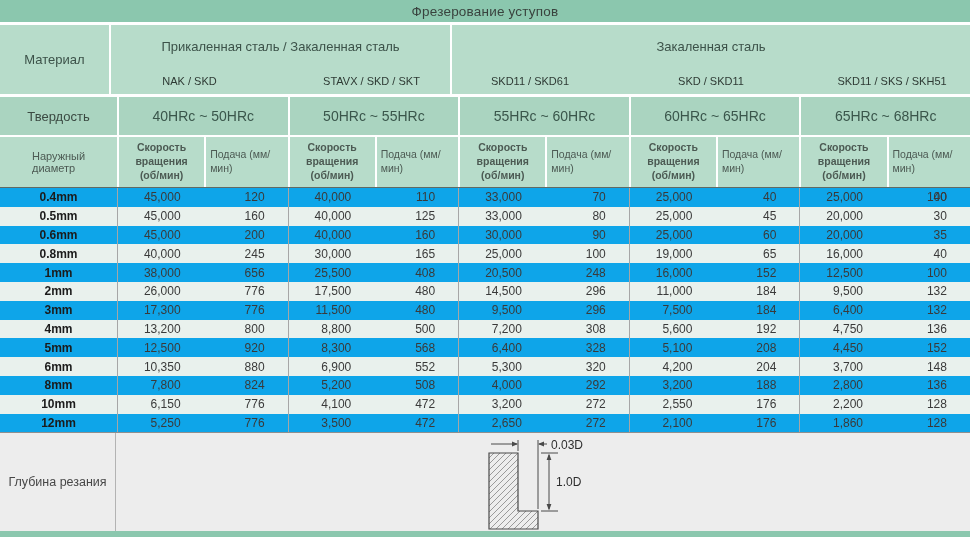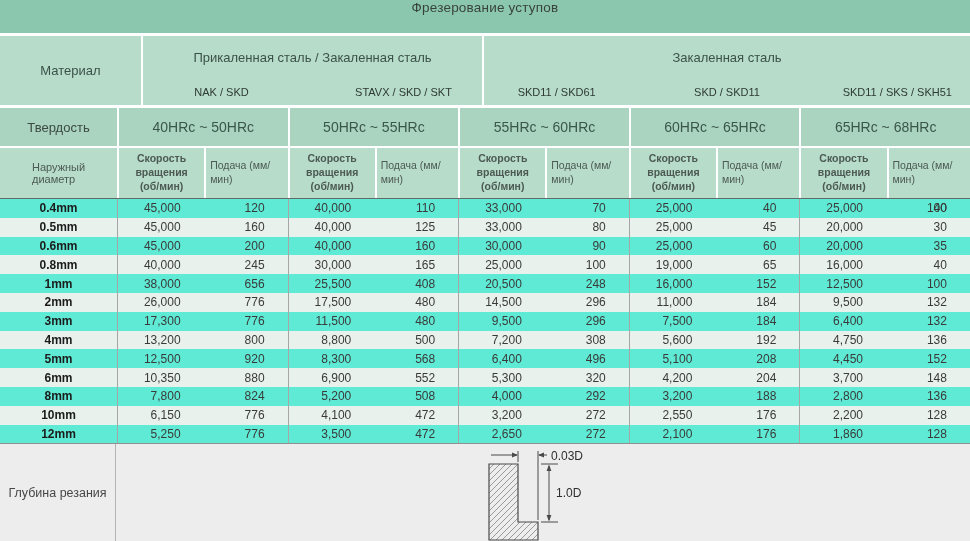--- a/index.html
+++ b/index.html
@@ -5,28 +5,28 @@
   :root{
     --band:#8bc7ae; --header:#b7dcca; --hardness:#aad4c0;
     --stripe:#e9f1ed; --footer_bg:#ededed; --text_dark:#3a3a3a; --text_header:#3c5249;
   }
   *{box-sizing:border-box; margin:0; padding:0;}
   html,body{width:970px; height:541px; overflow:hidden;}
   body{font-family:"Liberation Sans", sans-serif; background:#fff;}
   .sheet{width:970px; height:541px; position:relative; background:#fff;}
 
   
-  .title-band{height:33px; background:var(--band); display:flex; align-items:flex-start; justify-content:center;
+  .title-band{height:22px; background:var(--band); display:flex; align-items:center; justify-content:center;
     font-size:13.5px; color:#39433e; letter-spacing:.2px;}
   .gap3{height:3px; background:#fff;}
   .gap2{height:2px; background:#fff;}
 
   
   .material-band{height:69px; display:flex; background:#fff;}
-  .m-label{width:141px; background:var(--header); display:flex; align-items:center; justify-content:center;
+  .m-label{width:109px; background:var(--header); display:flex; align-items:center; justify-content:center;
     font-size:13px; color:var(--text_header);}
   .m-group{background:var(--header); margin-left:2px; display:flex; flex-direction:column;}
   .m-group.g12{width:339px;}
   .m-group.g345{flex:1;}
   .m-title{height:42px; display:flex; align-items:center; justify-content:center;
     font-size:13px; color:var(--text_header);}
   .m-subs{height:27px; display:flex; align-items:center;gap:25px;}
   .m-sub{flex:1; text-align:center; font-size:11px; color:#2e3a34;}
 
   
@@ -41,21 +41,21 @@
   .c-label{width:117px; background:var(--header); display:flex; align-items:center; justify-content:center;
     font-size:11px; color:#4c5a53;padding-left:32px;}
   .c-group{flex:1; display:flex; border-left:2px solid #fff;}
   .c-speed{width:50.5%; background:var(--header); display:flex; align-items:center; justify-content:center;
     text-align:center; font-size:10.5px; line-height:1.32; color:#4c5a53; padding:0 6px;font-weight:bold;}
   .c-feed{width:49.5%; background:var(--header); border-left:2px solid #fff; display:flex; align-items:center;
     justify-content:center; font-size:10.5px; line-height:1.32; color:#4c5a53; padding:0 4px;}
 
   
   .data-area{border-top:1px solid #606b65; border-bottom:1px solid #8f8f8f; background:#fff;}
-  .trow{display:flex; height:18.8px; background:#5eead4;}
+  .trow{display:flex; height:18.8px; background:#0ea5e9;}
   .trow.alt{background:var(--stripe);}
   .d-label{width:117px; display:flex; align-items:center; justify-content:center;
     font-size:12px; font-weight:bold; color:#1b1b1b;}
   .d-group{flex:1; display:flex; align-items:center; border-left:1px solid #a6a6a6; height:100%;}
   .d-speed{width:50.5%; text-align:right; padding-right:23px; font-size:12px; color:var(--text_dark);}
   .d-feed{width:49.5%; text-align:right; padding-right:23px; font-size:12px; color:var(--text_dark); position:relative;}
   .ghost{position:absolute; right:23px; top:0; font-size:12px; color:var(--text_dark);}
 
   
   .footer{height:98px; background:var(--footer_bg); display:flex;}
@@ -323,21 +323,21 @@
         <div class="d-group">
           <div class="d-speed">12,500</div>
           <div class="d-feed">920</div>
         </div>
         <div class="d-group">
           <div class="d-speed">8,300</div>
           <div class="d-feed">568</div>
         </div>
         <div class="d-group">
           <div class="d-speed">6,400</div>
-          <div class="d-feed">496</div>
+          <div class="d-feed">328</div>
         </div>
         <div class="d-group">
           <div class="d-speed">5,100</div>
           <div class="d-feed">208</div>
         </div>
         <div class="d-group">
           <div class="d-speed">4,450</div>
           <div class="d-feed">152</div>
         </div>
       </div>

